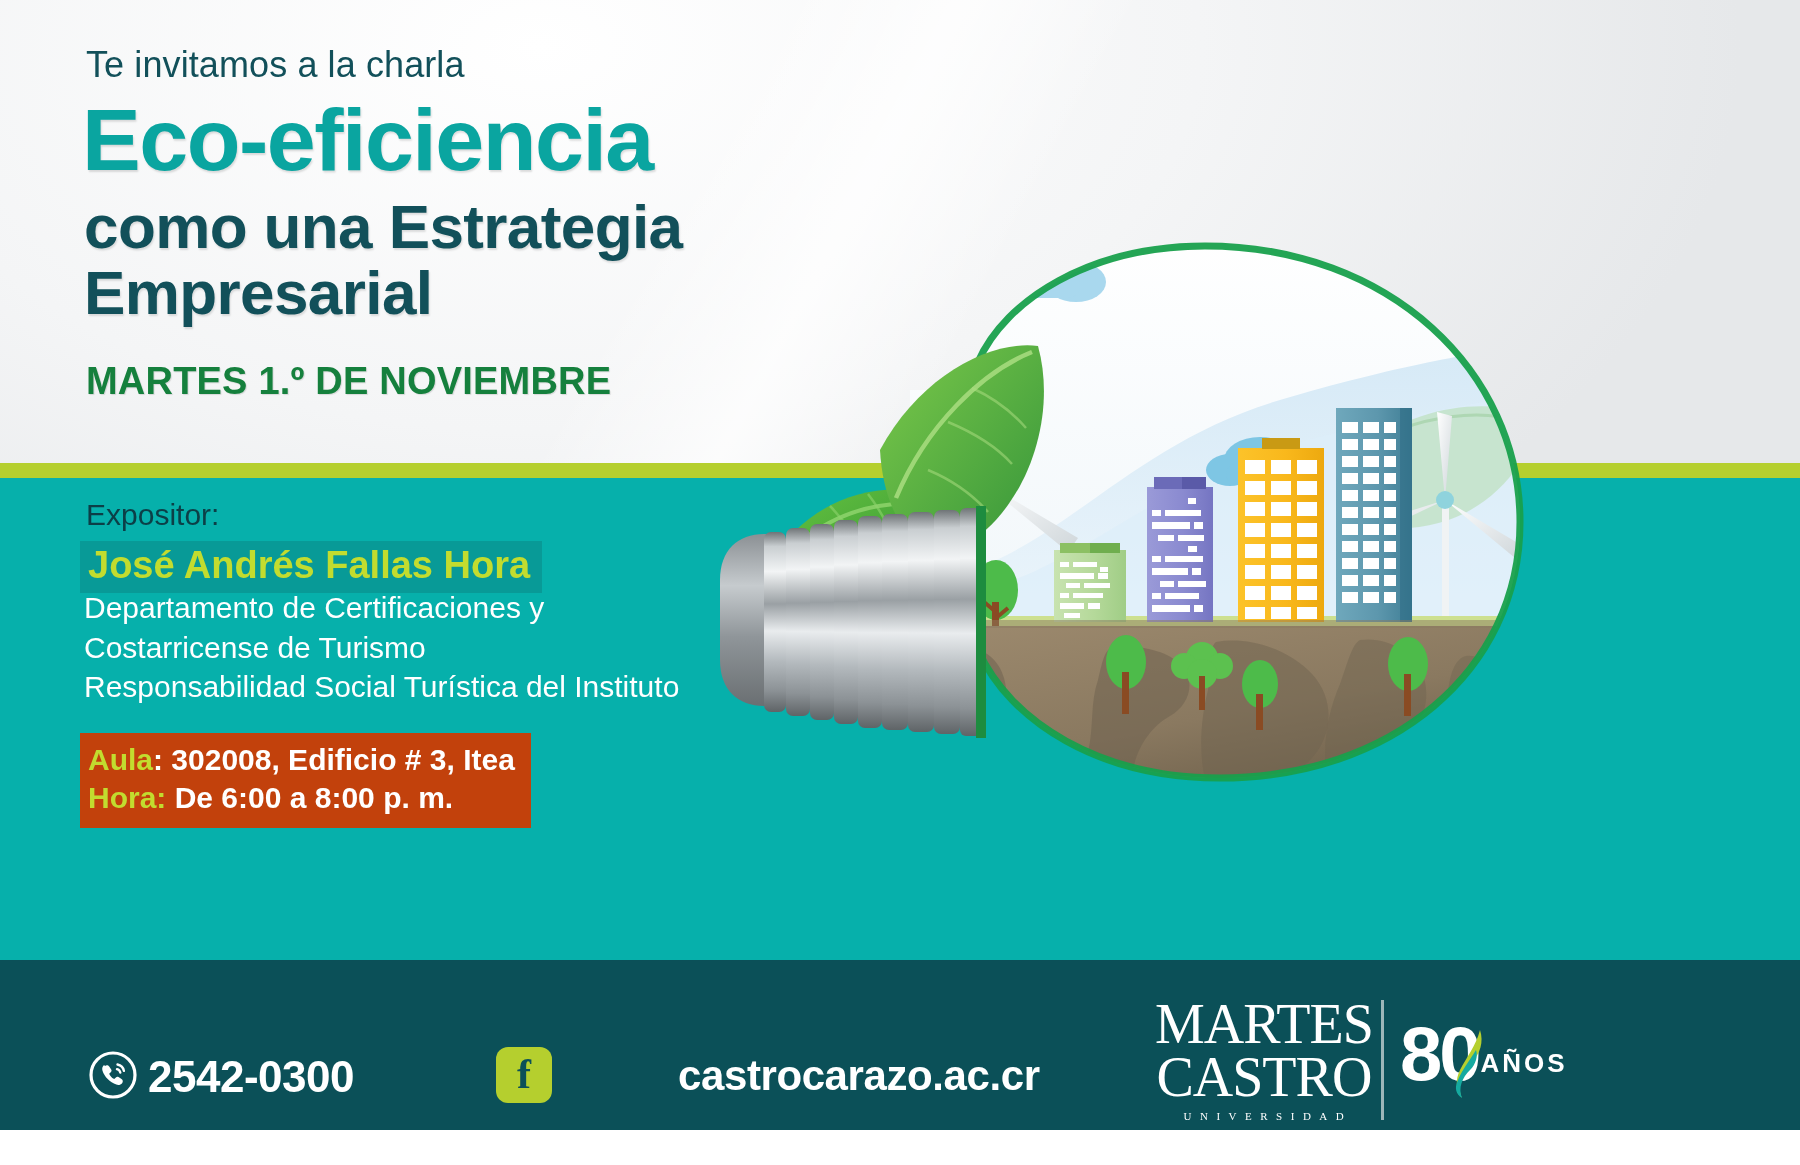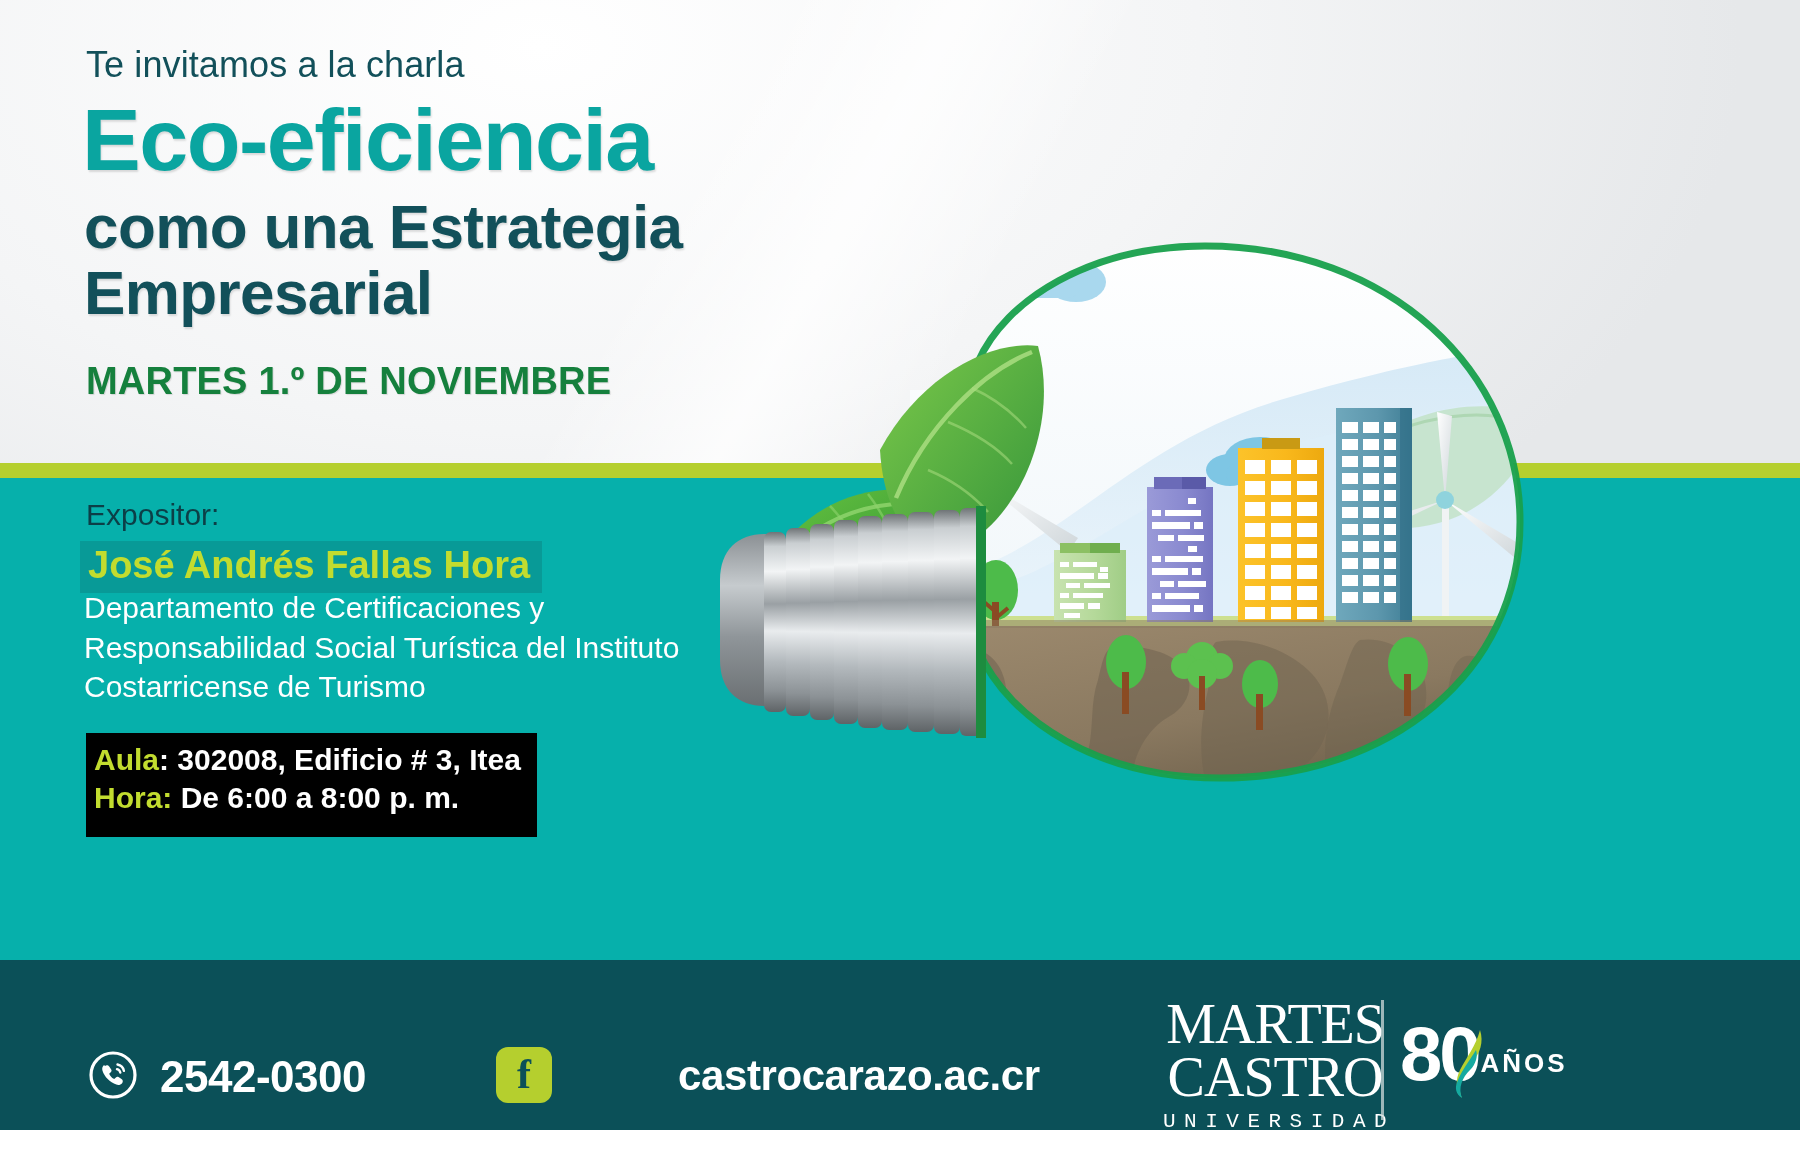--- a/index.html
+++ b/index.html
@@ -72,31 +72,31 @@
     display:inline-block; white-space:nowrap;
   }
   .speaker-dept {
     position:absolute; left:84px; top:588px;
     font-size:30px; font-weight:400; color:#ffffff; line-height:1.32;
   }
   .speaker-dept span { display:block; }
 
   
   .details-box {
-    position:absolute; left:86px; top:733px;
-    background:#000000; padding:8px 16px 19px 8px;
+    position:absolute; left:80px; top:733px;
+    background:#c2410c; padding:8px 16px 10px 8px;
     line-height:1.28; white-space:nowrap;
   }
   .details-box .row { font-size:30px; font-weight:700; color:#ffffff; }
   .details-box .key { color:#c2dc2f; }
 
   
   .f-phone {
     position:absolute; left:88px; top:1050px;
-    display:flex; align-items:center; gap:22px;
+    display:flex; align-items:center; gap:10px;
   }
   .f-phone .num {
     font-size:44px; font-weight:700; color:#ffffff; letter-spacing:-.5px;
   }
   .fb-icon {
     position:absolute; left:496px; top:1047px;
     width:56px; height:56px; border-radius:12px; background:#b5cf2e;
     display:flex; align-items:center; justify-content:center;
   }
   .fb-icon .f {
@@ -110,21 +110,21 @@
 
   .logo {
     position:absolute; left:1155px; top:998px;
     text-align:center; color:#ffffff;
   }
   .logo .l1, .logo .l2 {
     font-family:"Liberation Serif", serif; font-weight:400;
     font-size:56px; line-height:.94; letter-spacing:-1px;
   }
   .logo .l3 {
-    font-family:Liberation Mono, monospace; font-size:21px;
+    font-family:Liberation Serif, serif; font-size:11px;
     letter-spacing:8.5px; margin-top:7px; margin-left:8px;
   }
   .logo-sep {
     position:absolute; left:1381px; top:1000px;
     width:3px; height:120px; background:#cfd9da; opacity:.75;
   }
   .badge80 {
     position:absolute; left:1400px; top:1020px;
     display:flex; align-items:flex-end;
   }
@@ -459,22 +459,22 @@
   <div class="title-sub">
     <span>como una Estrategia</span>
     <span>Empresarial</span>
   </div>
   <div class="date-line">MARTES 1.º DE NOVIEMBRE</div>
 
   <div class="expositor-label">Expositor:</div>
   <div class="speaker-name">José Andrés Fallas Hora</div>
   <div class="speaker-dept">
     <span>Departamento de Certificaciones y</span>
+    <span>Costarricense de Turismo</span>
     <span>Responsabilidad Social Turística del Instituto</span>
-    <span>Costarricense de Turismo</span>
   </div>
 
   <div class="details-box">
     <div class="row"><span class="key">Aula</span><span>: </span><span>302008, Edificio # 3, Itea</span></div>
     <div class="row"><span class="key">Hora:</span><span> De 6:00 a 8:00 p. m.</span></div>
   </div>
 
   <div class="f-phone">
     <span>
       <svg width="50" height="50" viewBox="0 0 50 50">

